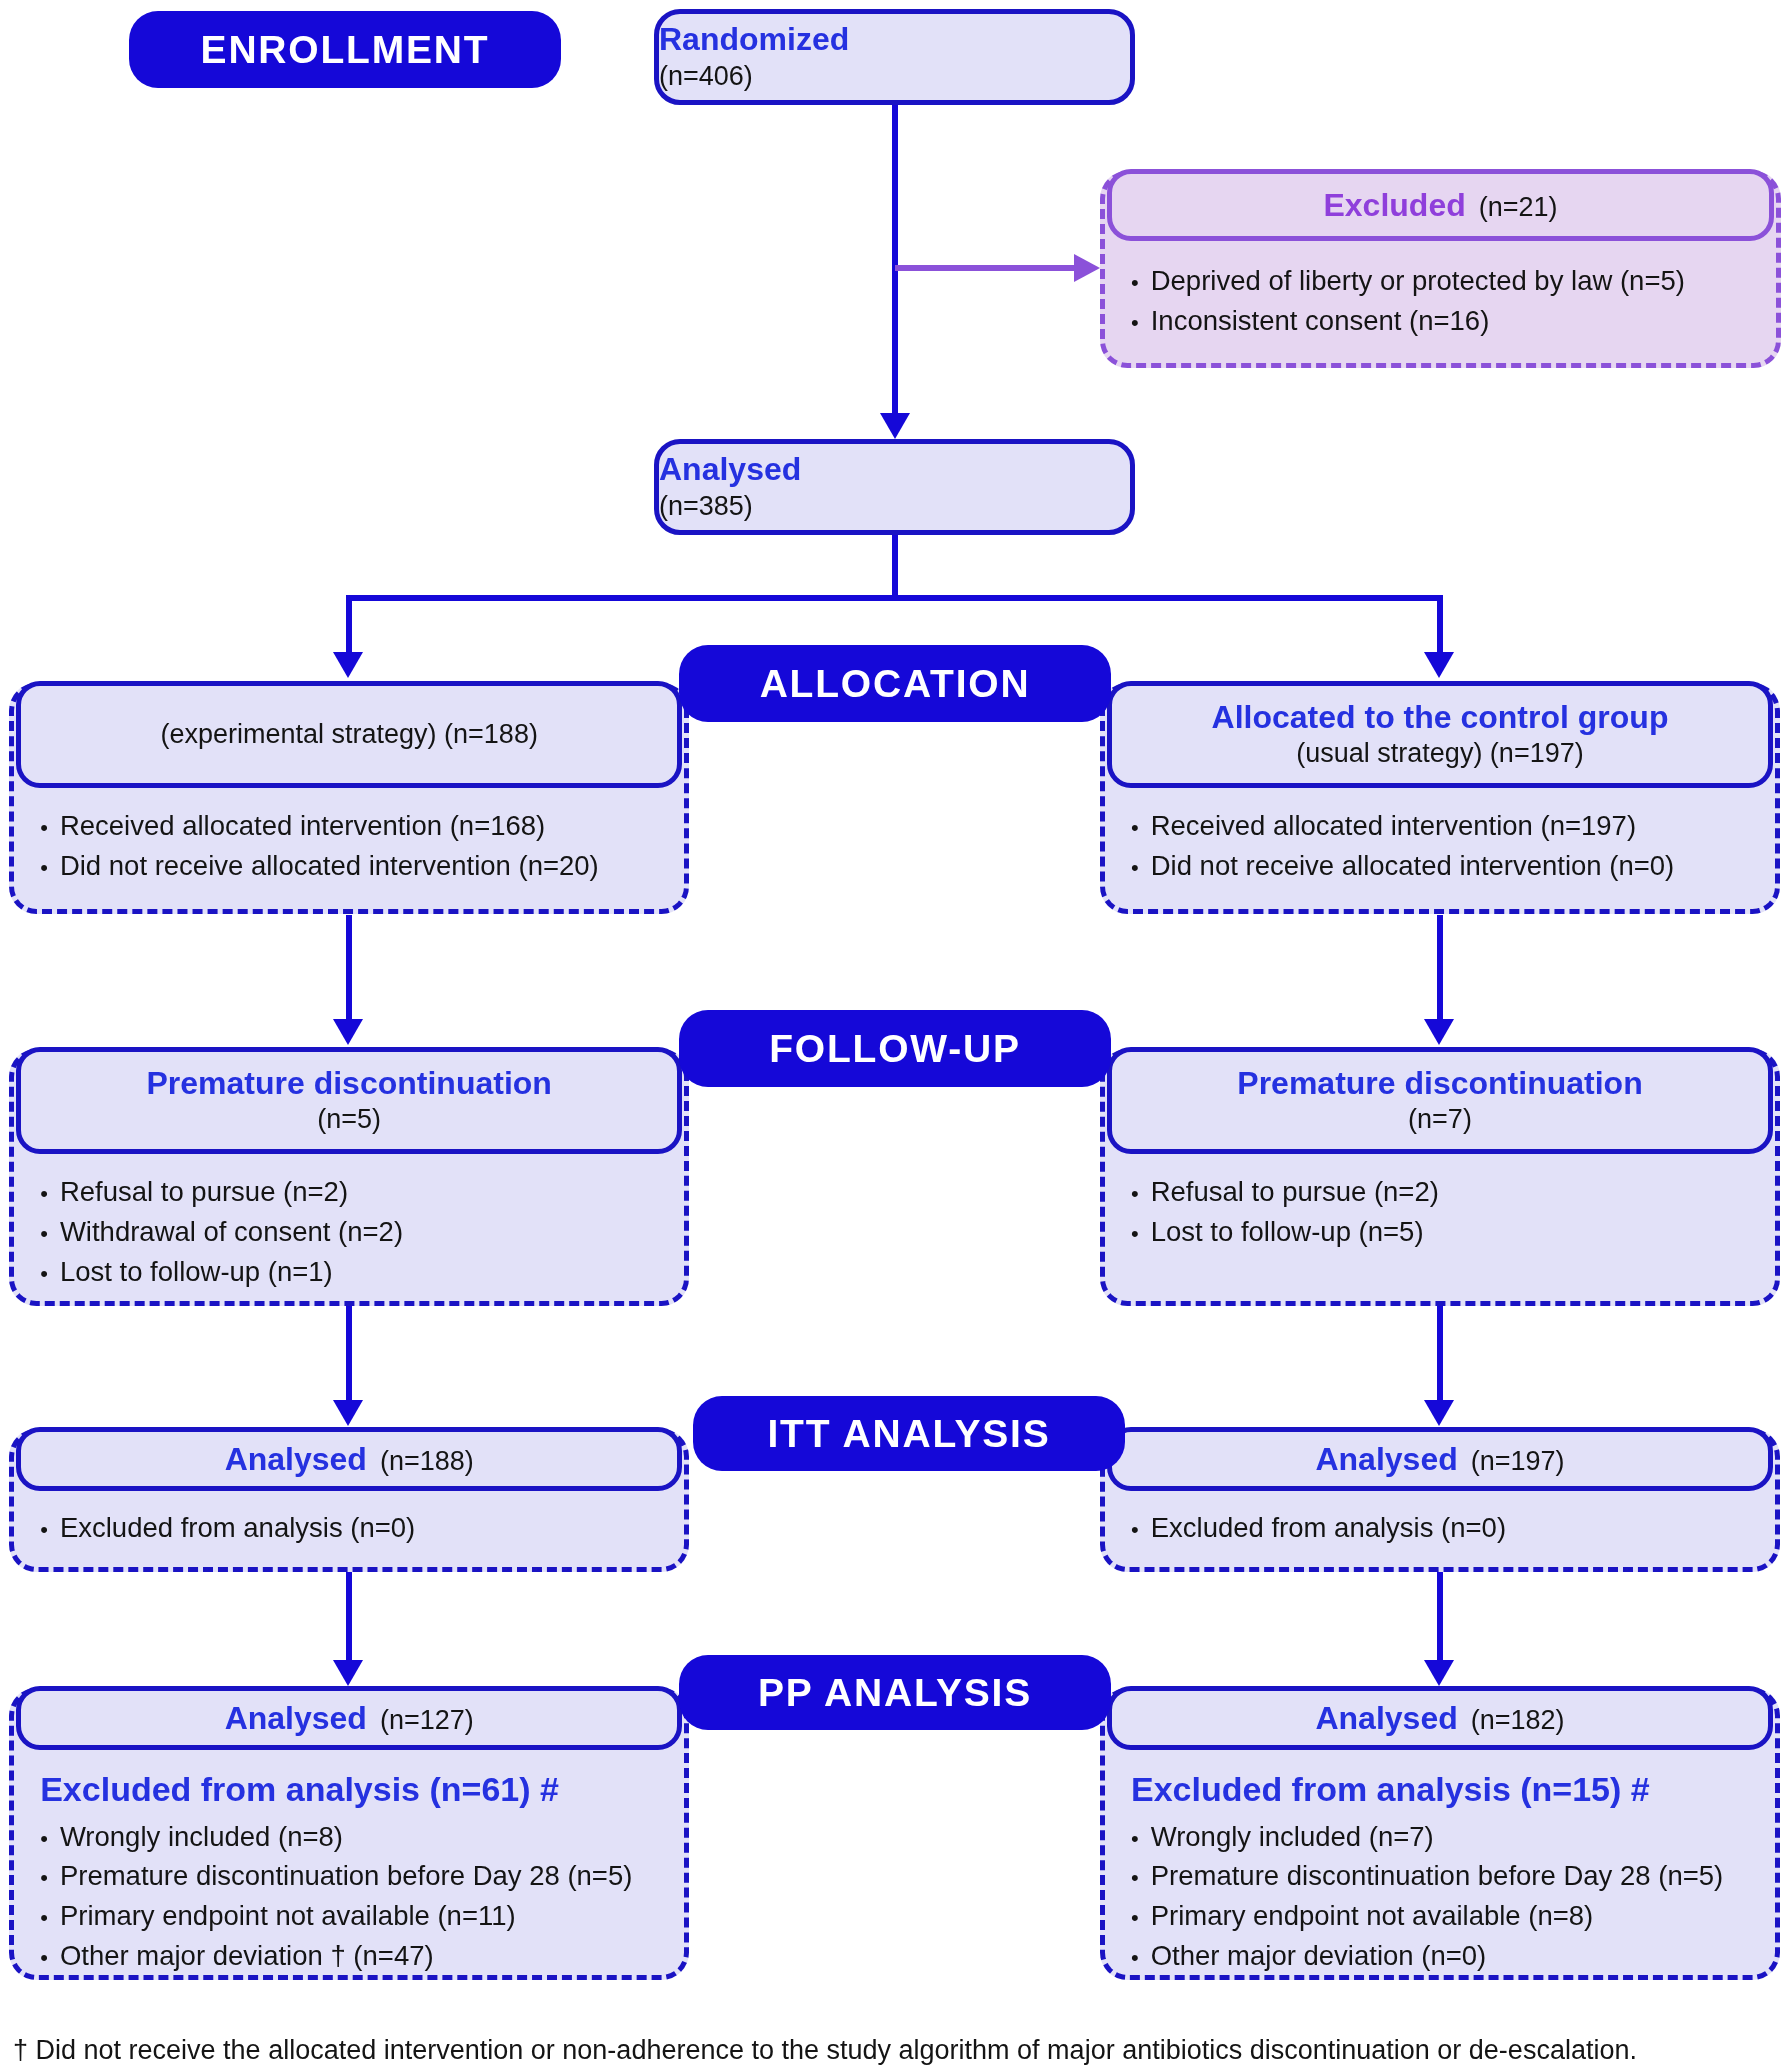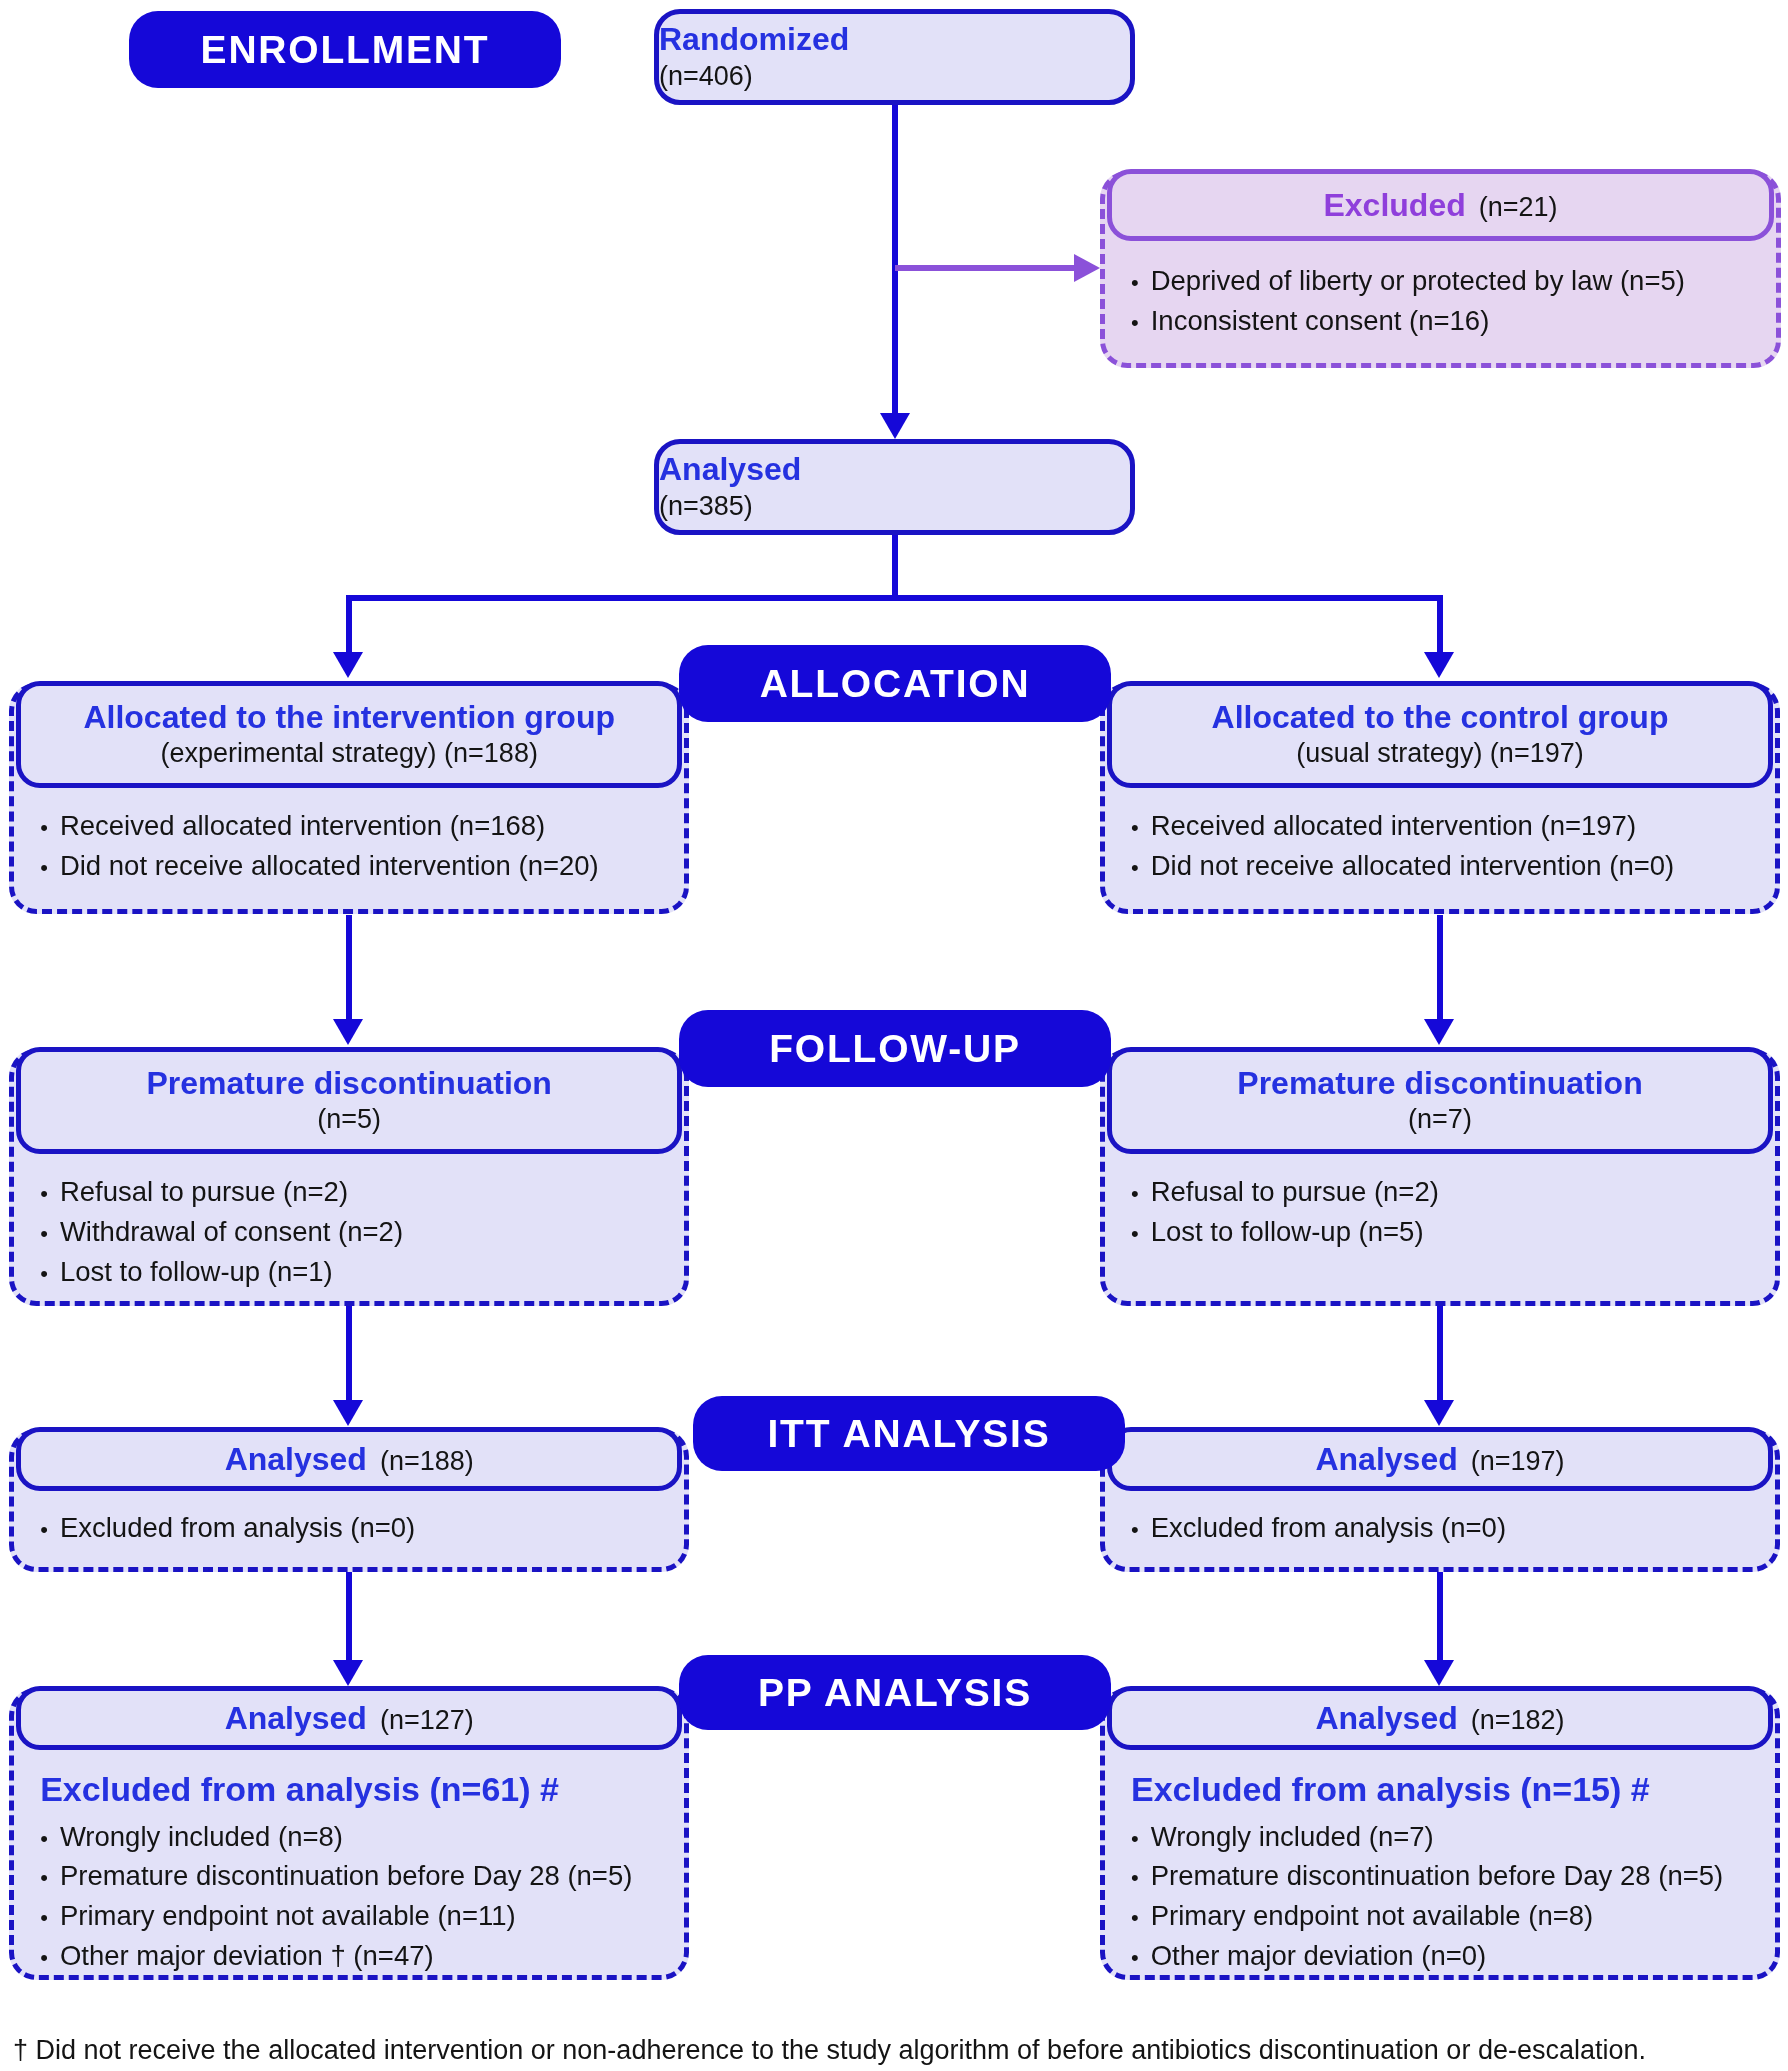--- a/index.html
+++ b/index.html
@@ -122,21 +122,20 @@
   <div class="vline" style="left:346px;top:595px;height:59px;"></div>
   <div class="arrow-down" style="left:333px;top:652px;"></div>
   <div class="vline" style="left:1437px;top:595px;height:59px;"></div>
   <div class="arrow-down" style="left:1424px;top:652px;"></div>
 
   <div class="stage-pill" style="left:679px;top:645px;">ALLOCATION</div>
 
   <div class="group-box hdr-tall" style="left:9.2px;top:683px;width:680px;height:231px;">
     <div class="gb-body"></div>
     <div class="gb-header">
-      <div class="box-title">Allocated to the intervention group</div>
       <div class="box-n">(experimental strategy) (n=188)</div>
     </div>
     <div class="gb-content">
         <div class="bullet">
           <span class="dot">•</span>
           <span>Received allocated intervention (n=168)</span>
         </div>
         <div class="bullet">
           <span class="dot">•</span>
           <span>Did not receive allocated intervention (n=20)</span>
@@ -299,16 +298,16 @@
           </div>
           <div class="bullet">
             <span class="dot">•</span>
             <span>Other major deviation (n=0)</span>
           </div>
         </div>
     </div>
   </div>
 
   <div class="footnote" style="top:1902px;"># Some patients had multiple reasons for exclusion.</div>
-  <div class="footnote" style="top:2035px;">† Did not receive the allocated intervention or non-adherence to the study algorithm of before antibiotics discontinuation or de-escalation.</div>
+  <div class="footnote" style="top:2035px;">† Did not receive the allocated intervention or non-adherence to the study algorithm of major antibiotics discontinuation or de-escalation.</div>
 
 </div>
 
 
 </body></html>

